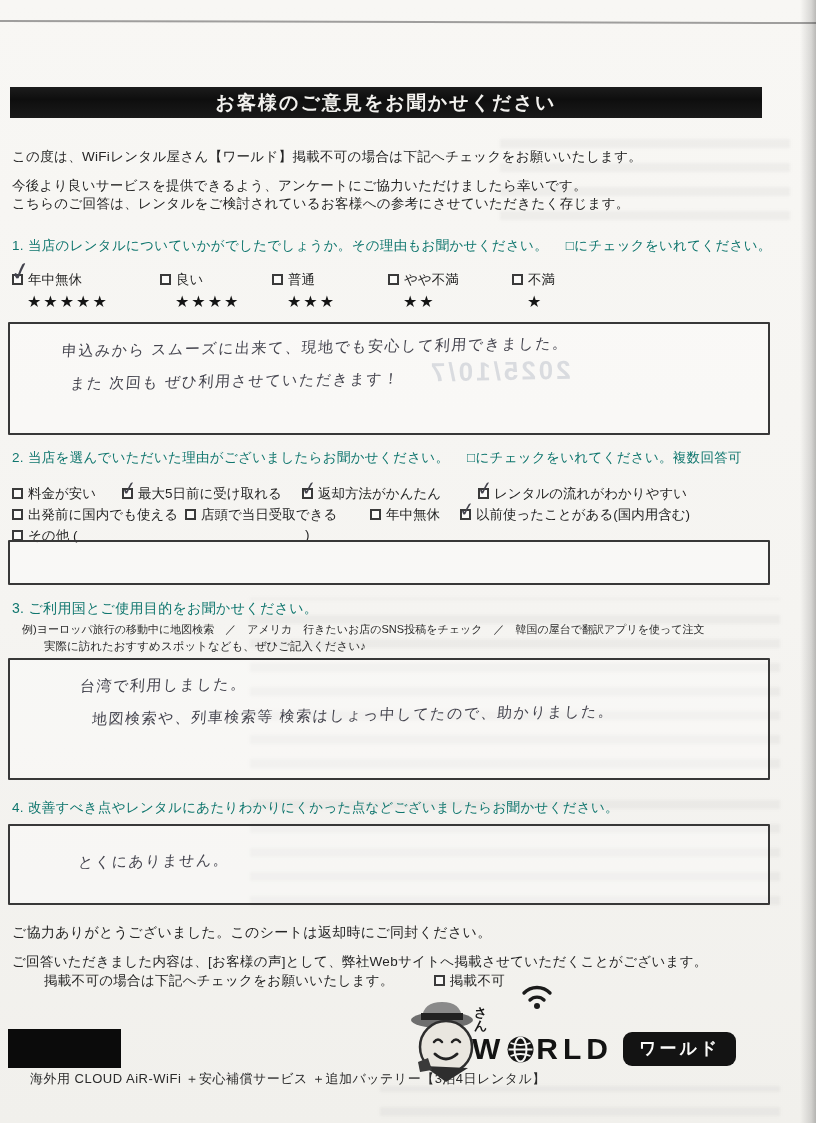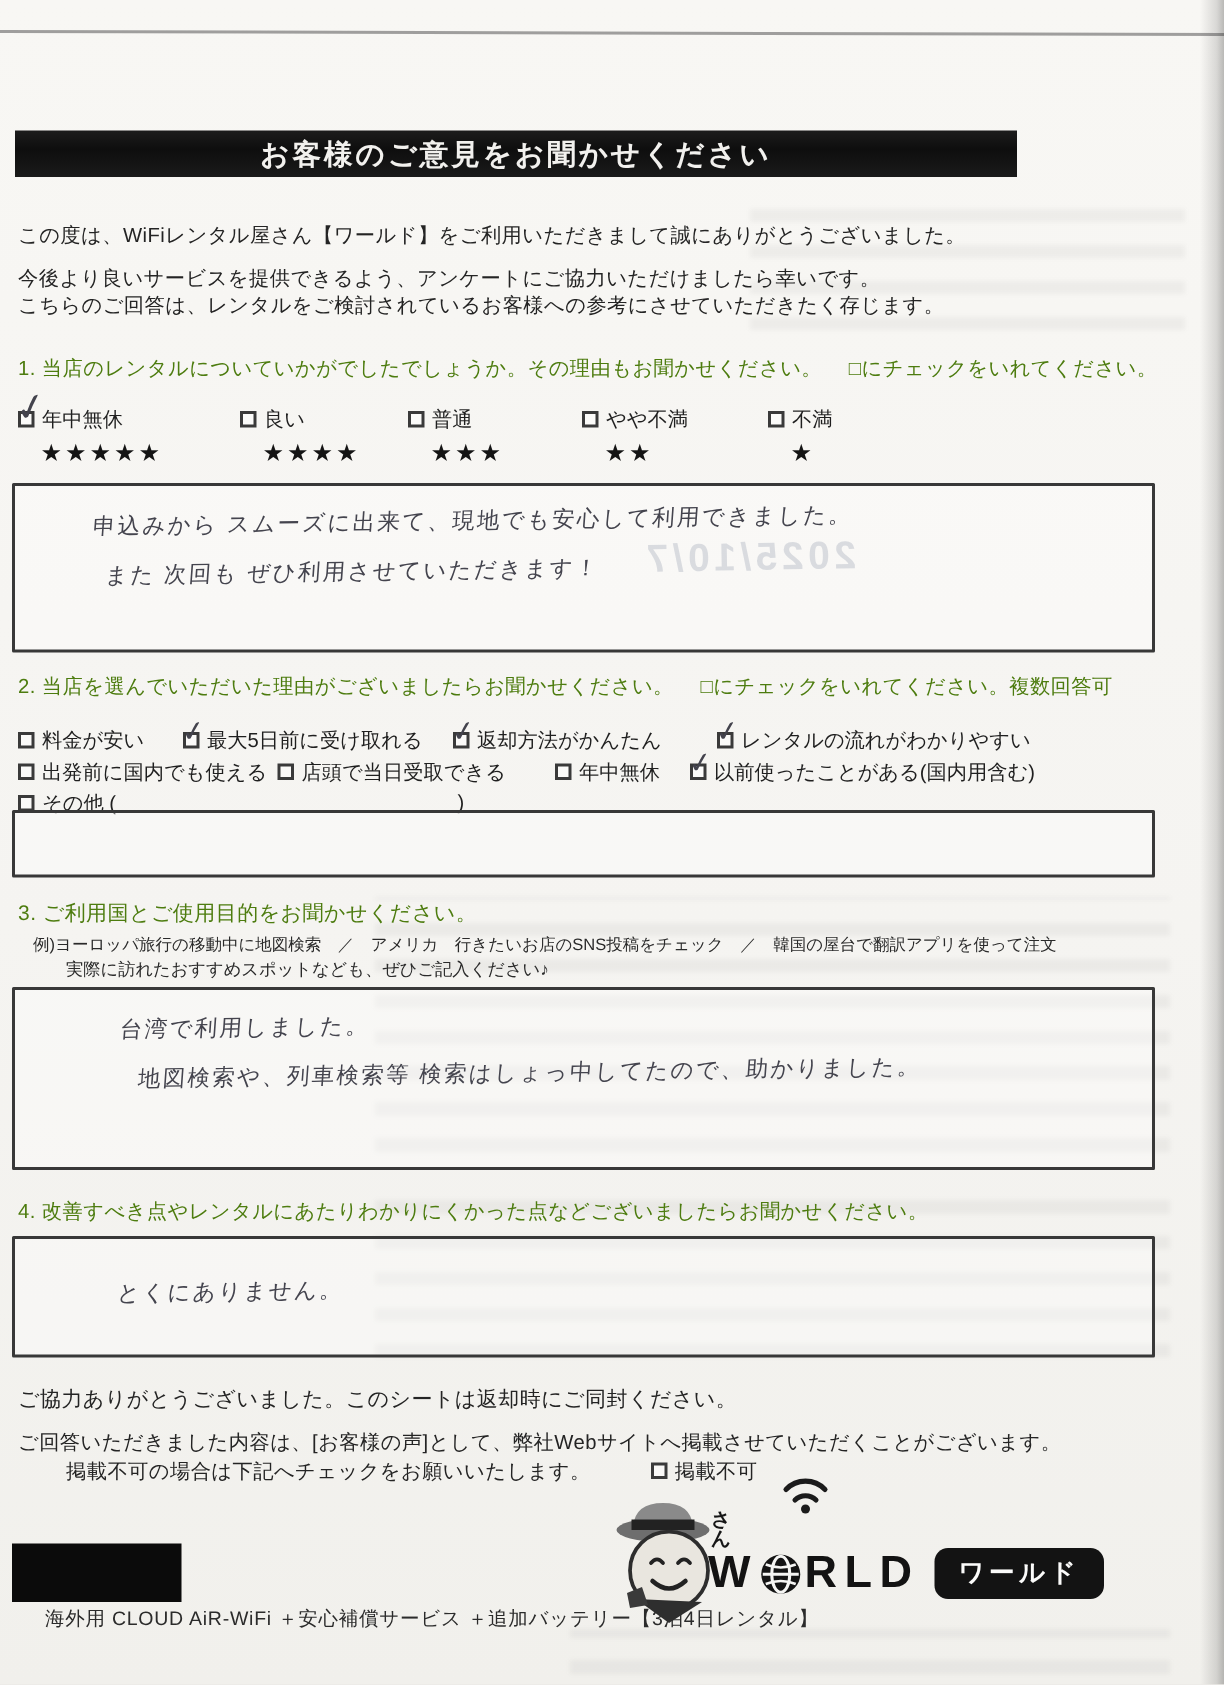--- a/index.html
+++ b/index.html
@@ -19,30 +19,30 @@
     position:absolute; top:0; right:0; width:16px; height:100%;
     background:linear-gradient(90deg,rgba(0,0,0,0) 0%,rgba(70,70,70,.18) 70%,rgba(40,40,40,.30) 100%);
   }
   .scan-top-line {
     position:absolute; left:0; top:21px; width:100%; height:2px;
     background:rgba(85,85,85,.55); transform:rotate(.15deg);
   }
   .abs { position:absolute; }
 
   .header-bar {
-    left:10px; top:87px; width:668px; height:31px;
+    left:10px; top:87px; width:752px; height:31px;
     background:linear-gradient(180deg,#1c1c1c,#0e0e0e 40%,#1a1a1a);
     display:flex; align-items:center; justify-content:center;
   }
   .header-bar .t {
     color:#f2f1ee; font-size:19px; font-weight:bold; letter-spacing:2px;
   }
 
   .body-text { font-size:13.5px; color:#242424; letter-spacing:.3px; }
-  .q-title   { font-size:13.5px; color:#4d7c0f; letter-spacing:.3px; font-weight:normal; }
+  .q-title   { font-size:13.5px; color:#0f766e; letter-spacing:.3px; font-weight:normal; }
   .small-text{ font-size:11px; color:#2a2a2a; }
 
   .cb {
     position:relative; display:inline-block; width:11px; height:11px;
     border:2px solid #3a3a3a; background:rgba(255,255,255,.5);
     margin-right:5px; vertical-align:-1px;
   }
   .cb.checked::after {
     content:"✓"; position:absolute; left:-3px; top:-13px;
     font-size:19px; font-weight:bold; color:#43434d;
@@ -110,21 +110,21 @@
 <div class="scan-top-line"></div>
 <div class="bleed" style="left:500px; top:135px; width:290px; height:85px;"></div>
 <div class="bleed" style="left:250px; top:598px; width:530px; height:170px;"></div>
 <div class="bleed" style="left:250px; top:795px; width:530px; height:110px;"></div>
 <div class="bleed" style="left:380px; top:1086px; width:400px; height:30px;"></div>
 
 <div class="abs header-bar">
   <span class="t">お客様のご意見をお聞かせください</span>
 </div>
 
-<div class="abs body-text" style="left:12px; top:148px;">この度は、WiFiレンタル屋さん【ワールド】をご利用いただきまして誠にありがとうございました。</div>
+<div class="abs body-text" style="left:12px; top:148px;">この度は、WiFiレンタル屋さん【ワールド】掲載不可の場合は下記へチェックをお願いいたします。</div>
 <div class="abs body-text" style="left:12px; top:177px;">今後より良いサービスを提供できるよう、アンケートにご協力いただけましたら幸いです。</div>
 <div class="abs body-text" style="left:12px; top:195px;">こちらのご回答は、レンタルをご検討されているお客様への参考にさせていただきたく存じます。</div>
 
 <div class="abs q-title" style="left:12px; top:237px;">1.  当店のレンタルについていかがでしたでしょうか。その理由もお聞かせください。　 □にチェックをいれてください。</div>
 
 <div class="abs" style="left:12px; top:271px; width:750px; height:46px;">
   <div class="opt" style="left:0;">
     <span class="cb checked big-check"></span><span>年中無休</span>
     <div class="stars">★★★★★</div>
   </div>

